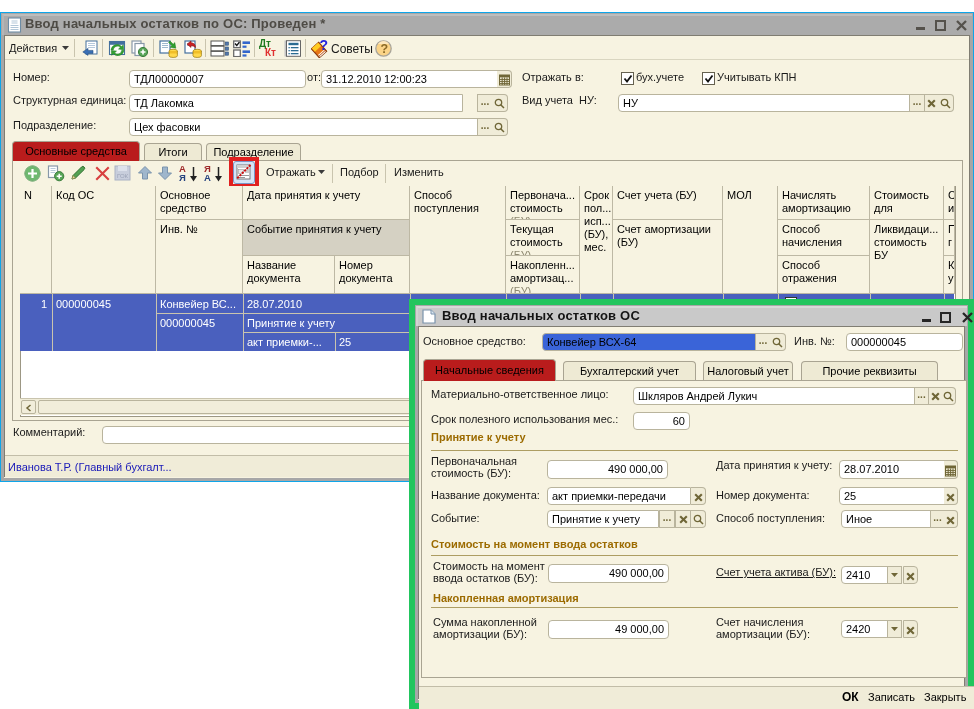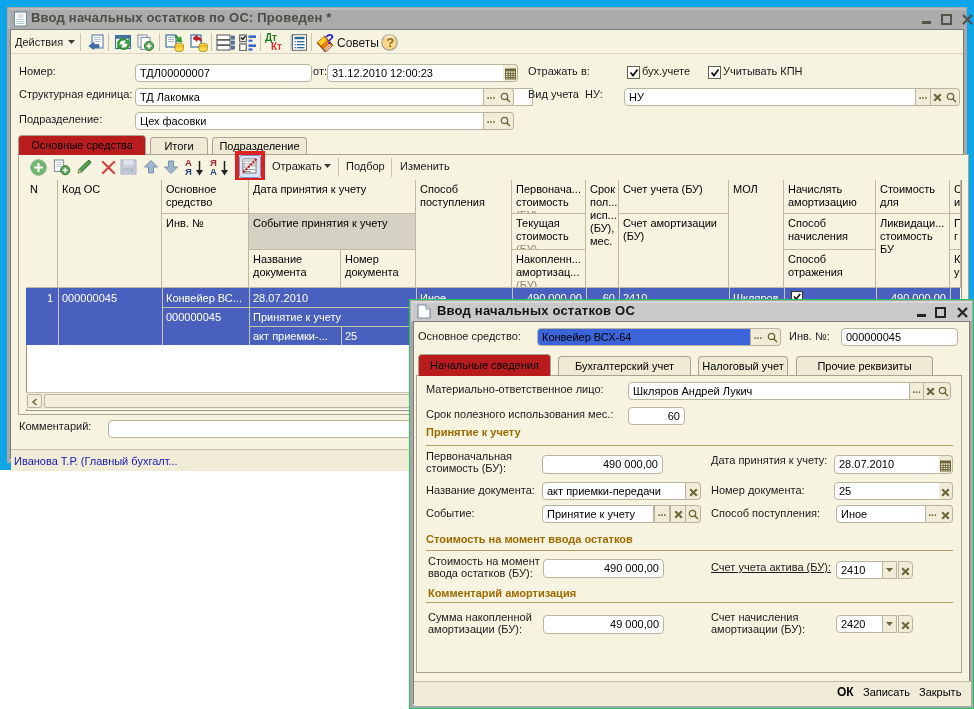--- a/index.html
+++ b/index.html
@@ -16,21 +16,21 @@
 .sline{position:absolute;height:1px;background:#AD9D62;}
 .wtxt{position:absolute;color:#fff;font-size:11px;white-space:nowrap;}
 .cb{position:absolute;width:13px;height:13px;background:#fff;border:1px solid #65614F;}
 .cb svg{position:absolute;left:0px;top:0px;}
 .tab{position:absolute;border:1px solid #A9A492;border-bottom:none;border-radius:4px 4px 0 0;font-size:11px;text-align:center;background:#EEEAD4;}
 .tabact{background:#b91c1c;z-index:3;}
 </style>
 </head>
 <body>
 
-<div class="win" style="left:0;top:0;width:974px;height:470px;border:7px solid #0ea5e9;">
+<div class="win" style="left:0;top:12px;width:974px;height:470px;border:1px solid #0ea5e9;">
 
   <div class="abs" style="left:1px;top:1px;right:1px;height:21px;background:#ABABAB;border-left:2px solid #B5B5B5;border-top:2px solid #BDBDBD;"></div>
 
   <svg class="abs" style="left:6px;top:4px;" width="15" height="16" viewBox="0 0 15 16">
     <rect x="1.5" y="1" width="12" height="14" fill="#fff" stroke="#6E8CA4" stroke-width="1.1"></rect>
     <g stroke="#A8C0D2" stroke-width="0.9">
       <line x1="4.5" y1="4" x2="10.5" y2="4"></line>
         <line x1="4.5" y1="6" x2="10.5" y2="6"></line>
       <line x1="3.5" y1="8.5" x2="11.5" y2="8.5"></line>
         <line x1="3.5" y1="10.5" x2="11.5" y2="10.5"></line>
@@ -183,21 +183,21 @@
           <line x1="1" y1="7.4" x2="10" y2="7.4"></line>
           <line x1="1" y1="9.4" x2="10" y2="9.4"></line>
           <line x1="3.2" y1="3.5" x2="3.2" y2="11"></line>
           <line x1="5.6" y1="3.5" x2="5.6" y2="11"></line>
           <line x1="8" y1="3.5" x2="8" y2="11"></line>
         </g>
     </svg>
   </div>
 
   <div class="lbl" style="left:12px;top:81px;">Структурная единица:</div>
-  <div class="fld" style="left:128px;top:81px;width:398px;height:18px;border-radius:4px 0 0 4px;">ТД Лакомка</div>
+  <div class="fld" style="left:128px;top:81px;width:334px;height:18px;border-radius:4px 0 0 4px;">ТД Лакомка</div>
   <div class="fbtn" style="left:476px;top:81px;width:16px;height:18px;line-height:14px;font-weight:bold;">...</div>
   <div class="fbtn" style="left:491px;top:81px;width:16px;height:18px;border-radius:0 4px 4px 0;border-left:none;">
     <svg width="11" height="11" viewBox="0 0 11 11" style="margin-top:3px;">
         <circle cx="4.5" cy="4.5" r="3.2" fill="none" stroke="#6F6637" stroke-width="1.3"></circle>
         <line x1="7" y1="7" x2="10" y2="10" stroke="#6F6637" stroke-width="1.5"></line>
       </svg>
   </div>
 
   <div class="lbl" style="left:12px;top:106px;">Подразделение:</div>
   <div class="fld" style="left:128px;top:105px;width:349px;height:18px;border-radius:4px 0 0 4px;">Цех фасовки</div>
@@ -398,21 +398,21 @@
     <div class="abs" style="left:18px;top:214px;width:914px;height:14px;background:#F1EDDA;border:1px solid #B9B49D;border-radius:2px;"></div>
   </div>
 
   <div class="lbl" style="left:12px;top:413px;">Комментарий:</div>
   <div class="fld" style="left:101px;top:413px;width:851px;height:18px;"></div>
   <div class="abs" style="left:4px;top:442px;width:966px;height:1px;background:#C2BDA8;"></div>
   <div class="abs" style="left:4px;top:443px;width:966px;height:21px;background:#F0ECD8;"></div>
   <div class="abs" style="left:7px;top:448px;font-size:11px;color:#1818B8;">Иванова Т.Р. (Главный бухгалт...</div>
 </div>
 
-<div class="win" style="left:409px;top:299px;width:565px;height:410px;border:1px solid #22c55e;z-index:10;">
+<div class="win" style="left:409px;top:299px;width:565px;height:410px;border:6px solid #22c55e;z-index:10;">
   <div class="abs" style="left:1px;top:1px;right:1px;height:20px;background:#C9C9C9;border-left:2px solid #D2D2D2;border-top:2px solid #D8D8D8;"></div>
   <svg class="abs" style="left:7px;top:4px;" width="14" height="15" viewBox="0 0 14 15">
     <path d="M1 1 H9 L13 5 V14 H1 Z" fill="#fff" stroke="#7A93AC" stroke-width="1.2"></path>
     <path d="M9 1 L9 5 L13 5" fill="#D8E4EE" stroke="#7A93AC" stroke-width="1"></path>
   </svg>
   <div class="abs" style="left:27px;top:3px;font-weight:bold;font-size:13px;letter-spacing:0.2px;color:#141414;">Ввод начальных остатков ОС</div>
   <div class="abs" style="left:507px;top:14px;width:9px;height:3px;background:#262626;"></div>
   <div class="abs" style="left:525px;top:7px;width:11px;height:11px;border:2px solid #262626;"></div>
   <svg class="abs" style="left:546px;top:6px;" width="13" height="13" viewBox="0 0 13 13">
       <path d="M2 2 L11 11 M11 2 L2 11" stroke="#262626" stroke-width="2.3"></path>
@@ -516,21 +516,21 @@
     <div class="fld" style="left:133px;top:259px;width:121px;height:19px;text-align:right;line-height:17px;">490 000,00</div>
     <div class="lbl" style="left:301px;top:261px;text-decoration:underline;">Счет учета актива (БУ):</div>
     <div class="fld" style="left:426px;top:261px;width:47px;height:18px;border-radius:4px 0 0 4px;">2410</div>
     <div class="fbtn" style="left:472px;top:261px;width:15px;height:18px;"><svg width="8" height="5" style="margin-top:6px;">
           <path d="M0 0 L7 0 L3.5 4 Z" fill="#6F6637"></path>
         </svg></div>
     <div class="fbtn" style="left:488px;top:261px;width:15px;height:18px;line-height:14px;border-radius:0 4px 4px 0;"><svg width="9" height="9" viewBox="0 0 9 9" style="margin-top:5px;">
           <path d="M1.2 1.2 L7.8 7.8 M7.8 1.2 L1.2 7.8" stroke="#6F6637" stroke-width="2.1"></path>
         </svg></div>
 
-    <div class="sect" style="left:18px;top:287px;">Комментарий амортизация</div>
+    <div class="sect" style="left:18px;top:287px;">Накопленная амортизация</div>
     <div class="sline" style="left:16px;top:302px;width:527px;"></div>
 
     <div class="lbl" style="left:18px;top:311px;">Сумма накопленной</div>
     <div class="lbl" style="left:18px;top:323px;">амортизации (БУ):</div>
     <div class="fld" style="left:133px;top:315px;width:121px;height:19px;text-align:right;line-height:17px;">49 000,00</div>
     <div class="lbl" style="left:301px;top:311px;">Счет начисления</div>
     <div class="lbl" style="left:301px;top:323px;">амортизации (БУ):</div>
     <div class="fld" style="left:426px;top:315px;width:47px;height:18px;border-radius:4px 0 0 4px;">2420</div>
     <div class="fbtn" style="left:472px;top:315px;width:15px;height:18px;"><svg width="8" height="5" style="margin-top:6px;">
           <path d="M0 0 L7 0 L3.5 4 Z" fill="#6F6637"></path>

